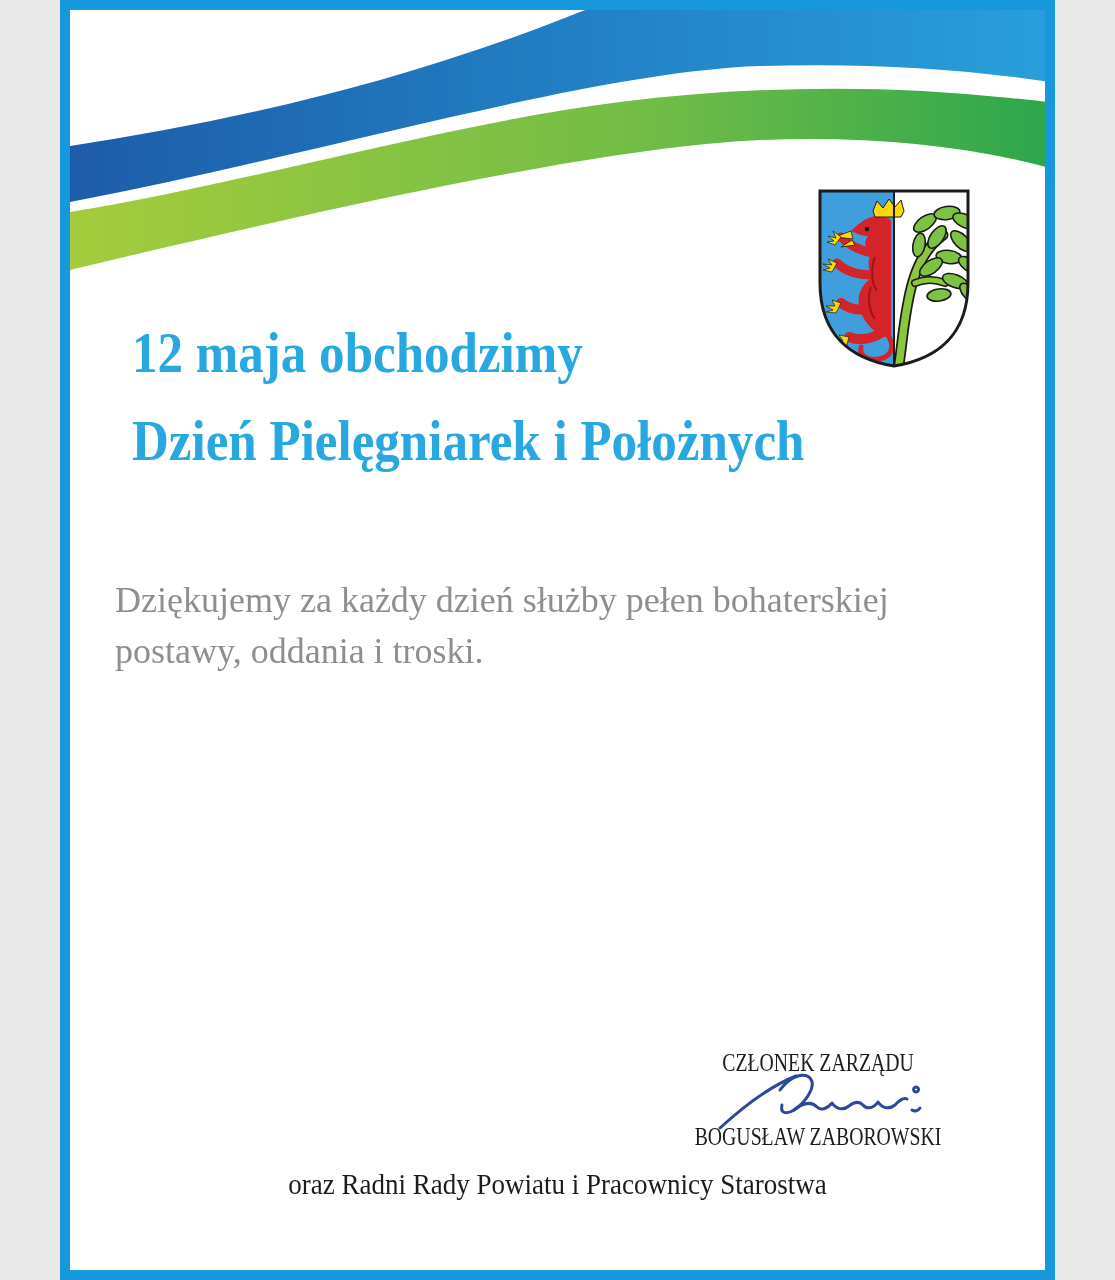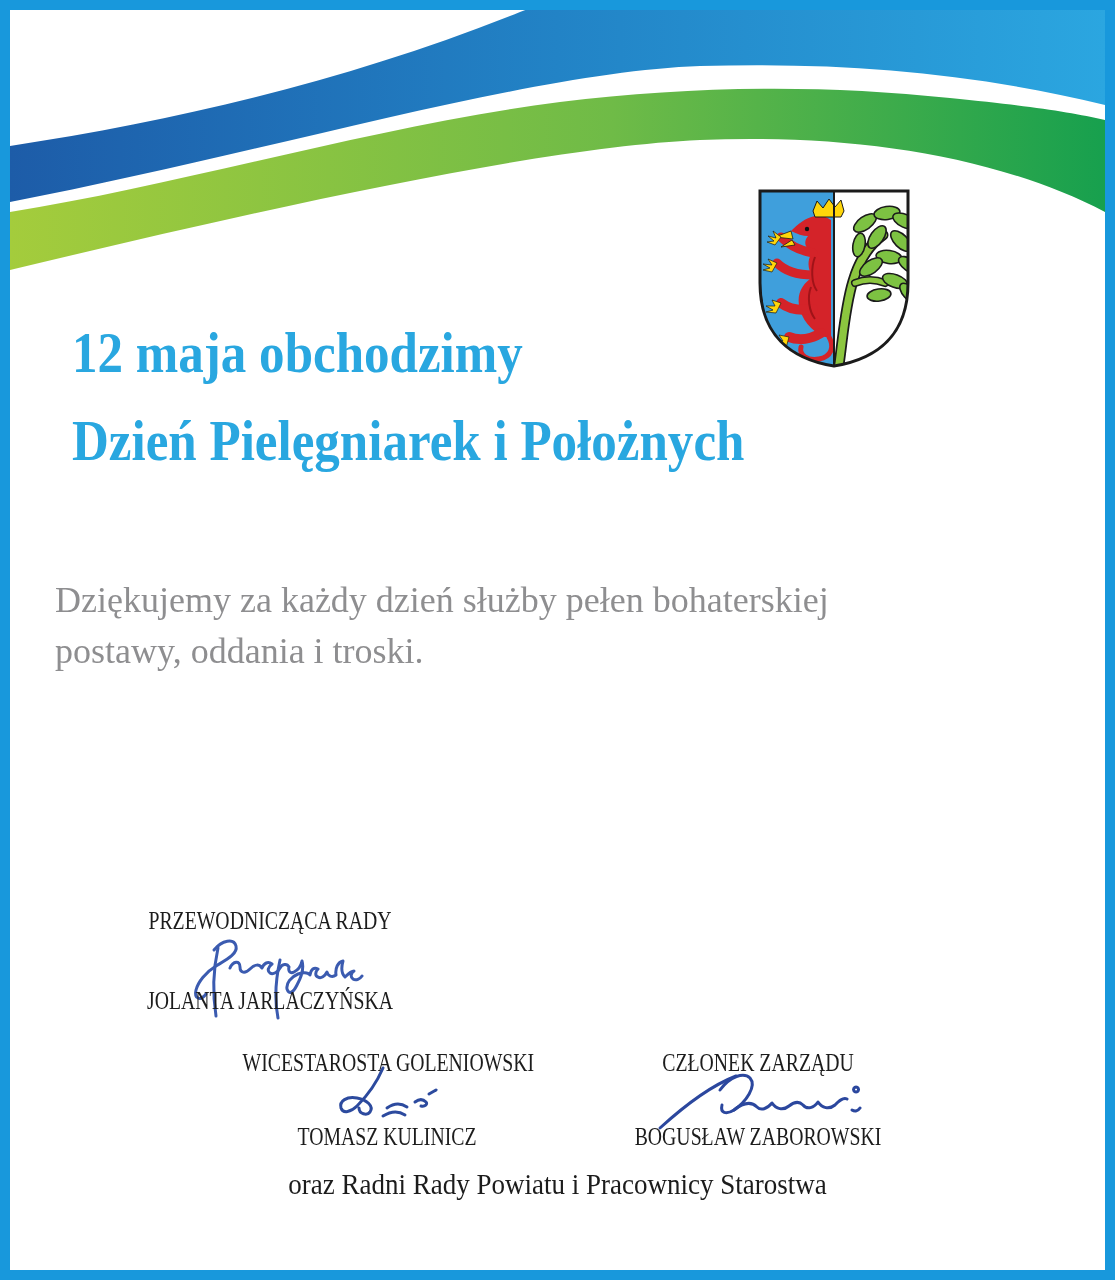--- a/index.html
+++ b/index.html
@@ -6,21 +6,21 @@
   :root{
     --border:#1898DC; --heading:#29A7E0; --body_text:#8E8E90; --signature_text:#1C1C1C;
     --ink1:#3B5BB0; --ink2:#203A8E; --ink3:#2C4A9E; --ink4:#2B479E;
     --wave_blue_start:#1D5CA8; --wave_blue_mid:#2283C6; --wave_blue_end:#2BA6E0;
     --wave_green_start:#A4CC3C; --wave_green_mid:#6FBB47; --wave_green_end:#17A04E;
     --shield_blue:#3F9FDC; --griffin_red:#D42329; --crown_yellow:#FFD60A;
     --leaf_green:#7DC242; --trunk_green:#8CC63F; --outline_dark:#1B1B1B;
   }
   html,body{margin:0;padding:0;background:#e9e9e9;}
   .page{
-    position:relative; width:1115px; height:1280px; margin:0 auto;
+    position:relative; width:995px; height:1280px; margin:0 auto;
     background:#fff; border:10px solid var(--border); box-sizing:border-box;
     overflow:hidden; font-family:"Liberation Serif", serif;
   }
   .waves{position:absolute; top:0; left:0; width:1095px; height:310px; display:block;}
   .coat-of-arms{position:absolute; left:745px; top:177px; width:158px; height:182px;}
   .heading{
     position:absolute; left:62px; margin:0; color:var(--heading);
     font-weight:bold; font-size:58px; line-height:62px; white-space:nowrap;
     transform:scaleX(.88); transform-origin:left center; letter-spacing:0px;
   }
@@ -136,46 +136,22 @@
       <line x1="79" y1="4" x2="79" y2="179" style="stroke:var(--outline_dark)" stroke-width="2"></line>
     </svg>
   </div>
 
   <h1 class="heading h-line1">12 maja obchodzimy</h1>
   <h1 class="heading h-line2">Dzień Pielęgniarek i Położnych</h1>
 
   <p class="para para-1">Dziękujemy za każdy dzień służby pełen bohaterskiej
 postawy, oddania i troski.</p>
 
-  <div class="sig-block block-1">
-    <div class="sig-title">PRZEWODNICZĄCA RADY</div>
-    <svg class="sig-ink ink-1" viewBox="0 0 200 80" aria-hidden="true">
-      <g style="stroke:var(--ink1)" stroke-width="3">
-        <path d="M44,12 C52,2 64,0 66,8 C68,16 56,22 46,28 C36,34 28,44 26,52 C24,60 30,64 36,56"></path>
-        <path d="M48,10 C44,28 42,52 46,78"></path>
-        <path d="M60,30 c3,-7 10,-8 10,-1 c0,6 5,7 10,2 c5,-5 9,-5 12,-1 c2,-5 6,-7 10,-4 c-4,3 -5,7 -2,9 c3,2 8,-1 10,-5 c2,-4 7,-5 9,-1 c-1,4 1,7 5,5 c4,-2 7,-6 8,-11 c2,7 0,15 -5,24 c-4,8 -8,10 -10,4 c-1,-6 4,-12 11,-15 c6,-2 10,-2 12,1 c1,-6 4,-8 8,-6 c-3,3 -3,7 0,8 c3,2 7,-1 9,-5 c1,4 5,6 9,3 c-1,-7 2,-13 7,-14 c-2,7 -1,13 2,16 c3,-3 6,-6 9,-6 c-3,2 -4,6 -1,8 c3,2 7,0 9,-3"></path>
-        <path d="M110,22 C106,40 104,60 108,80"></path>
-      </g>
-    </svg>
-    <div class="sig-name">JOLANTA JARLACZYŃSKA</div>
-  </div>
 
 
-  <div class="sig-block block-3">
-    <div class="sig-title">WICESTAROSTA GOLENIOWSKI</div>
-    <svg class="sig-ink ink-3" viewBox="0 0 130 60" aria-hidden="true">
-      <g style="stroke:var(--ink3)" stroke-width="3">
-        <path d="M66,0 C60,14 50,28 40,38 C34,44 26,46 24,40 C22,33 30,28 40,30 C50,32 57,38 53,44 C50,48 42,46 42,40"></path>
-        <path d="M70,40 c7,-5 14,-5 20,-1 M66,48 c8,-5 16,-5 22,-1"></path>
-        <path d="M98,34 c4,-3 8,-3 11,0 c2,2 -1,5 -5,4"></path>
-        <path d="M112,26 l7,-4"></path>
-      </g>
-    </svg>
-    <div class="sig-name">TOMASZ KULINICZ</div>
-  </div>
 
   <div class="sig-block block-4">
     <div class="sig-title">CZŁONEK ZARZĄDU</div>
     <svg class="sig-ink ink-4" viewBox="0 0 205 62" aria-hidden="true">
       <g style="stroke:var(--ink4)" stroke-width="3">
         <path d="M2,58 C24,38 52,16 78,6"></path>
         <path d="M62,20 C72,6 86,2 92,8 C99,16 88,32 76,40 C68,45 62,43 64,35"></path>
         <path d="M76,40 C86,32 94,32 99,37 C103,41 109,39 114,33 C118,39 125,41 131,36 C136,32 141,31 145,35 C149,40 156,38 160,32 C164,38 171,40 177,35 C181,31 185,27 189,29 M194,40 c3,2 6,1 8,-2"></path>
         <path d="M198,22 a2.5,2.5 0 1 1 0.1,0"></path>
       </g>

